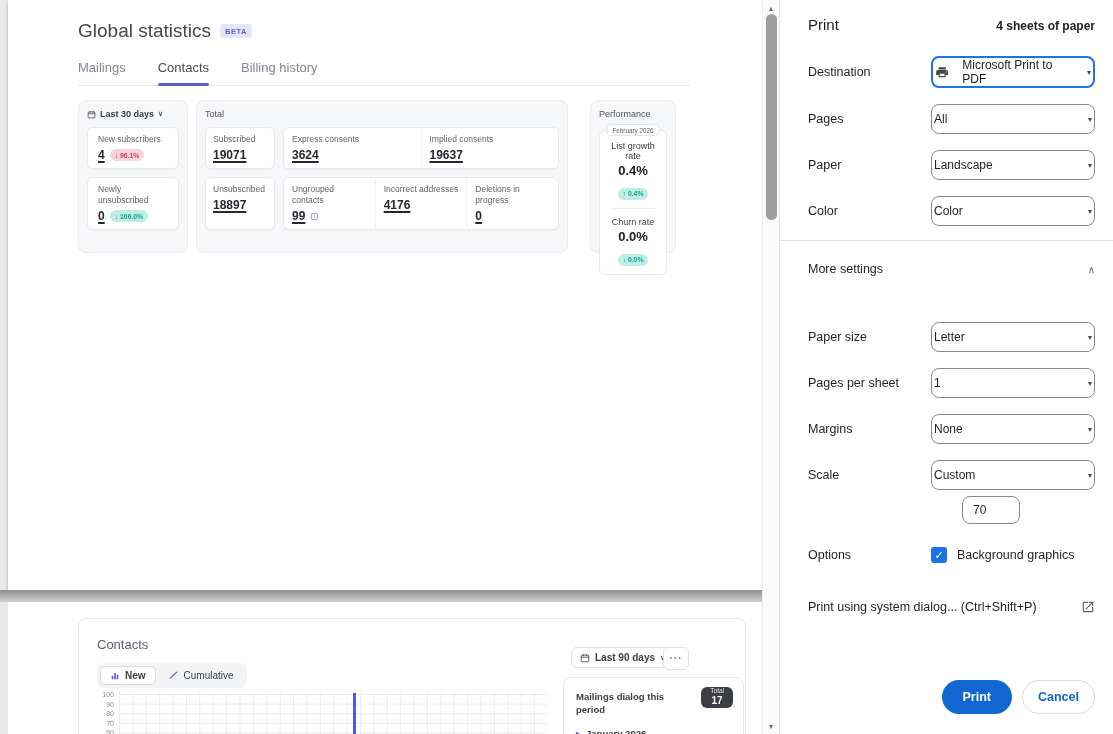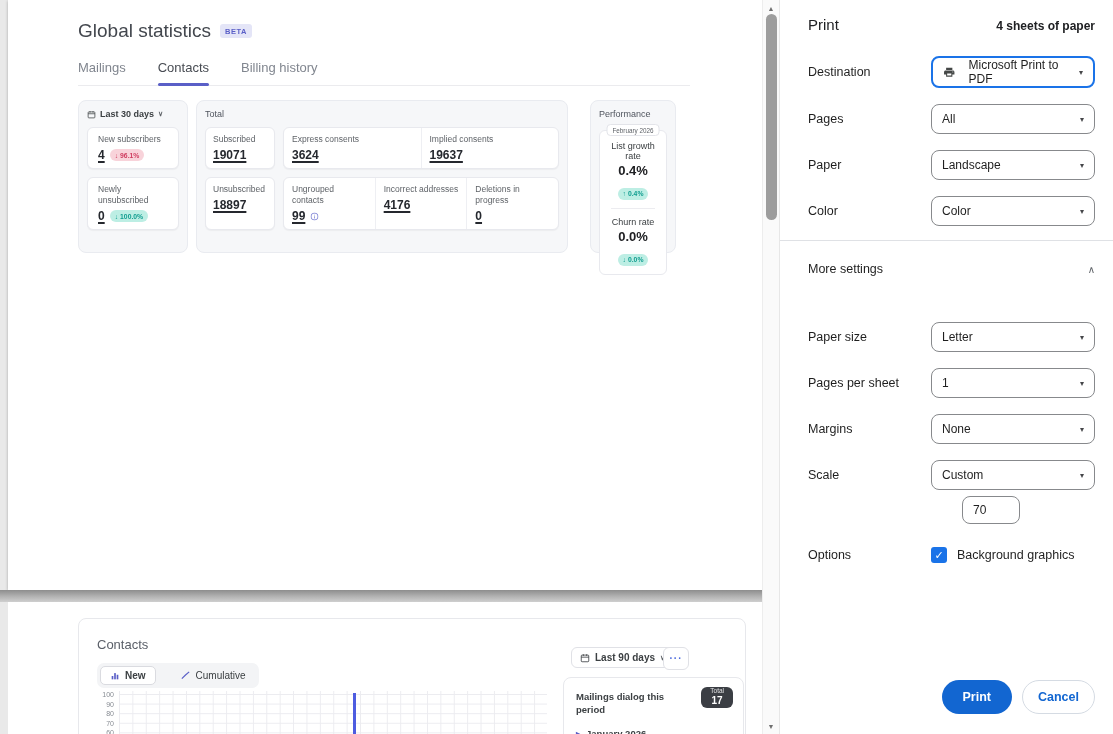--- a/index.html
+++ b/index.html
@@ -66,21 +66,21 @@
   .mlabel { font-size:9px; color:#3c4043; }
   .mval { font-size:13px; font-weight:700; color:#202124; margin-top:2px; }
   .mbadge-wrap { margin-top:4px; }
   .mdivider { border-top:1px solid #ececf0; margin:8px 6px; }
 
   
   .p2card { position:absolute; left:70px; top:16px; width:668px; height:280px; background:#fff;
     border:1px solid #e7e8ec; border-radius:8px; }
   .p2-heading { position:absolute; left:18px; top:18px; font-size:13px; color:#5a5f68; }
   .toggle-wrap { position:absolute; left:18px; top:44px; background:#f3f4f6; border-radius:7px;
-    padding:3px; display:flex; gap:14px; }
+    padding:3px; display:flex; gap:2px; }
   .tg { display:flex; align-items:center; gap:5px; font-size:10px; color:#3c4043; padding:4px 10px; border-radius:5px; }
   .tg.active { background:#fff; border:1px solid #dadbe0; font-weight:700; padding:3px 9px; }
   .period-box { position:absolute; display:flex; align-items:center; gap:5px; border:1px solid #e0e1e6;
     border-radius:6px; padding:4px 8px; font-size:10px; font-weight:700; color:#3c4043; background:#fff; }
   .p2-period { left:492px; top:28px; }
   .dots-btn { position:absolute; left:584px; top:28px; width:26px; height:23px; border:1px solid #e0e1e6;
     border-radius:6px; color:#4d6bde; display:flex; align-items:center; justify-content:center;
     font-size:10px; font-weight:700; letter-spacing:1px; background:#fff; }
   .chart { position:absolute; left:40px; top:72px; width:428px; height:110px;
     background-image:
@@ -101,21 +101,21 @@
   .tri { color:#5a5fc7; font-size:8px; }
 
   
   .panel { position:absolute; left:779px; top:0; width:334px; height:734px; background:#fff; border-left:1px solid #e7e7e7; }
   .p-title-row { position:absolute; left:28px; right:18px; top:16px; display:flex; align-items:baseline; }
   .p-title { font-size:15px; color:#202124; }
   .p-sheets { margin-left:auto; font-size:12px; font-weight:700; color:#202124; }
   .prow { position:absolute; left:28px; right:18px; height:30px; display:flex; align-items:center; }
   .plabel { font-size:12.5px; color:#1f1f1f; }
   .sel { margin-left:auto; width:164px; height:30px; background:#fff; border:1px solid #87898c; border-radius:8px;
-    display:flex; align-items:center; gap:13px; padding:0 10px; font-size:12px; color:#1f1f1f; cursor:pointer; }
+    display:flex; align-items:center; gap:13px; padding:0 2px; font-size:12px; color:#1f1f1f; cursor:pointer; }
   .sel .caret { margin-left:auto; font-size:8px; color:#46474a; }
   .sel.focused { border:2px solid #1a73e8; height:32px; }
   .pdivider { position:absolute; left:0; right:0; top:240px; border-top:1px solid #dfe1e5; }
   .more-row { top:254px; cursor:pointer; }
   .chev-up { margin-left:auto; font-size:10px; color:#5f6368; }
   .scale-input { position:absolute; left:182px; top:496px; width:58px; height:28px; border:1px solid #87898c;
     border-radius:8px; font-size:12px; color:#1f1f1f; padding-left:10px; font-family:"Liberation Sans",sans-serif; }
   .opt-control { margin-left:auto; width:164px; display:flex; align-items:center; gap:10px; }
   .cb { width:16px; height:16px; background:#1a73e8; border-radius:3px; color:#fff; font-size:11px;
     display:flex; align-items:center; justify-content:center; cursor:pointer; flex:0 0 auto; }
@@ -403,18 +403,26 @@
   <input class="scale-input" value="70" style="">
 
   <div class="prow" style="top:540px">
     <span class="plabel">Options</span>
     <div class="opt-control">
       <span class="cb">✓</span>
       <span class="cb-label">Background graphics</span>
     </div>
   </div>
 
+  <div class="prow sys-row">
+    <span class="sys-text">Print using system dialog... (Ctrl+Shift+P)</span>
+    <span class="sys-icon">
+      <svg viewBox="0 0 24 24" width="14" height="14" fill="#5f6368">
+          <path d="M19 19H5V5h7V3H5c-1.1 0-2 .9-2 2v14c0 1.1.9 2 2 2h14c1.1 0 2-.9 2-2v-7h-2v7zM14 3v2h3.59l-9.83 9.83 1.41 1.41L19 6.41V10h2V3h-7z"></path>
+        </svg>
+    </span>
+  </div>
 
   <div class="btns">
     <button class="btn btn-print">Print</button>
     <button class="btn btn-cancel">Cancel</button>
   </div>
 </div>
 
 </body></html>

